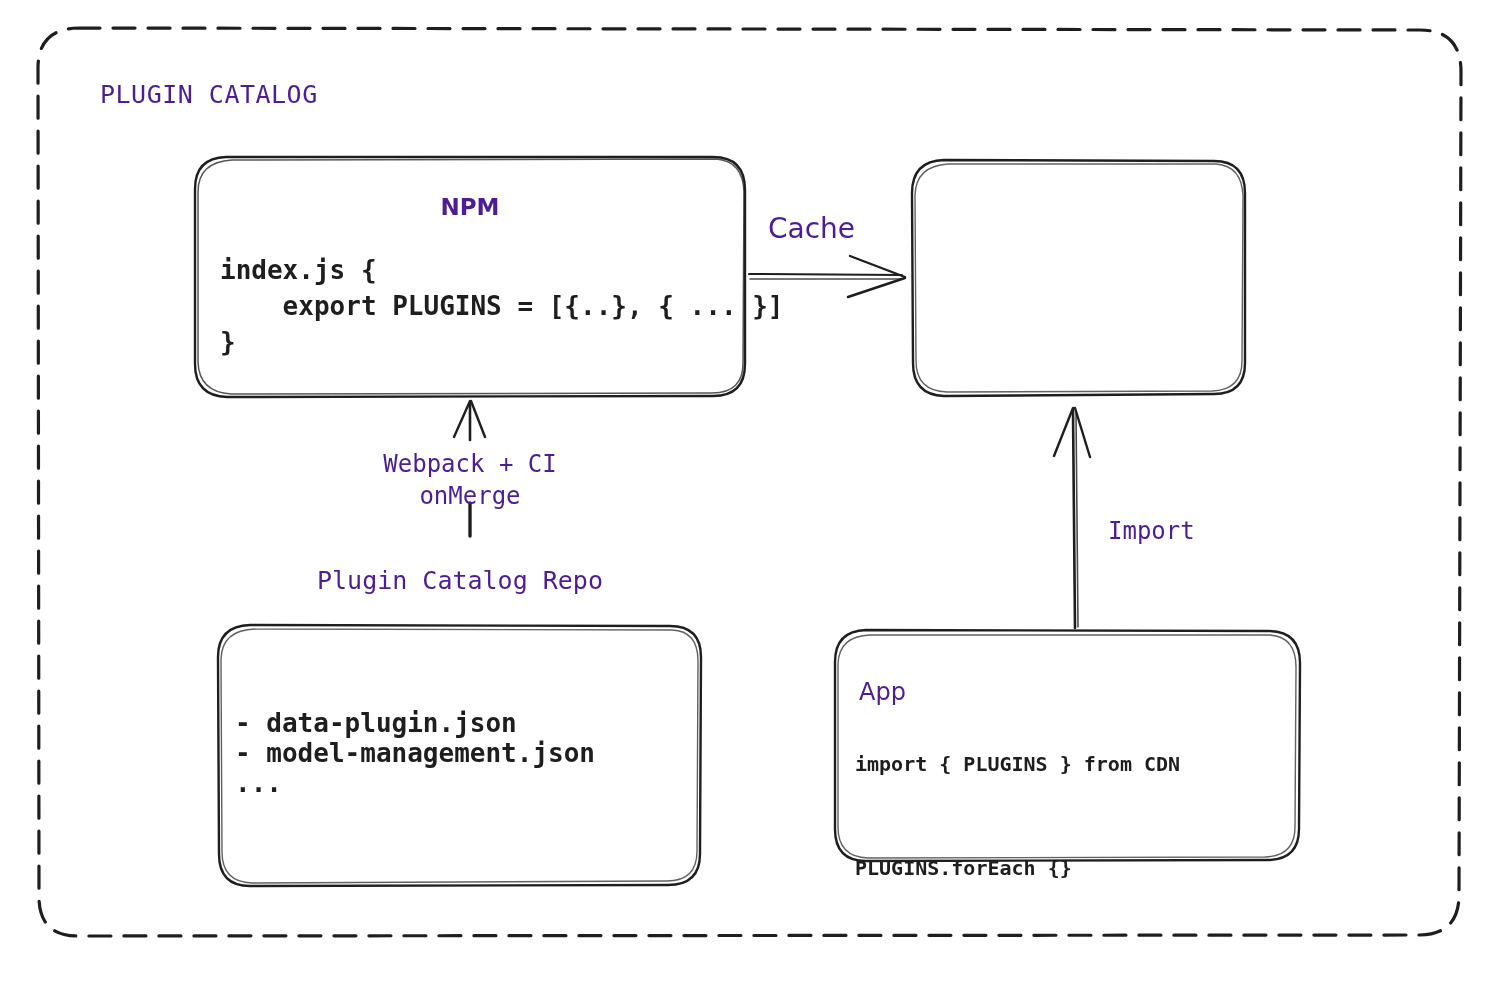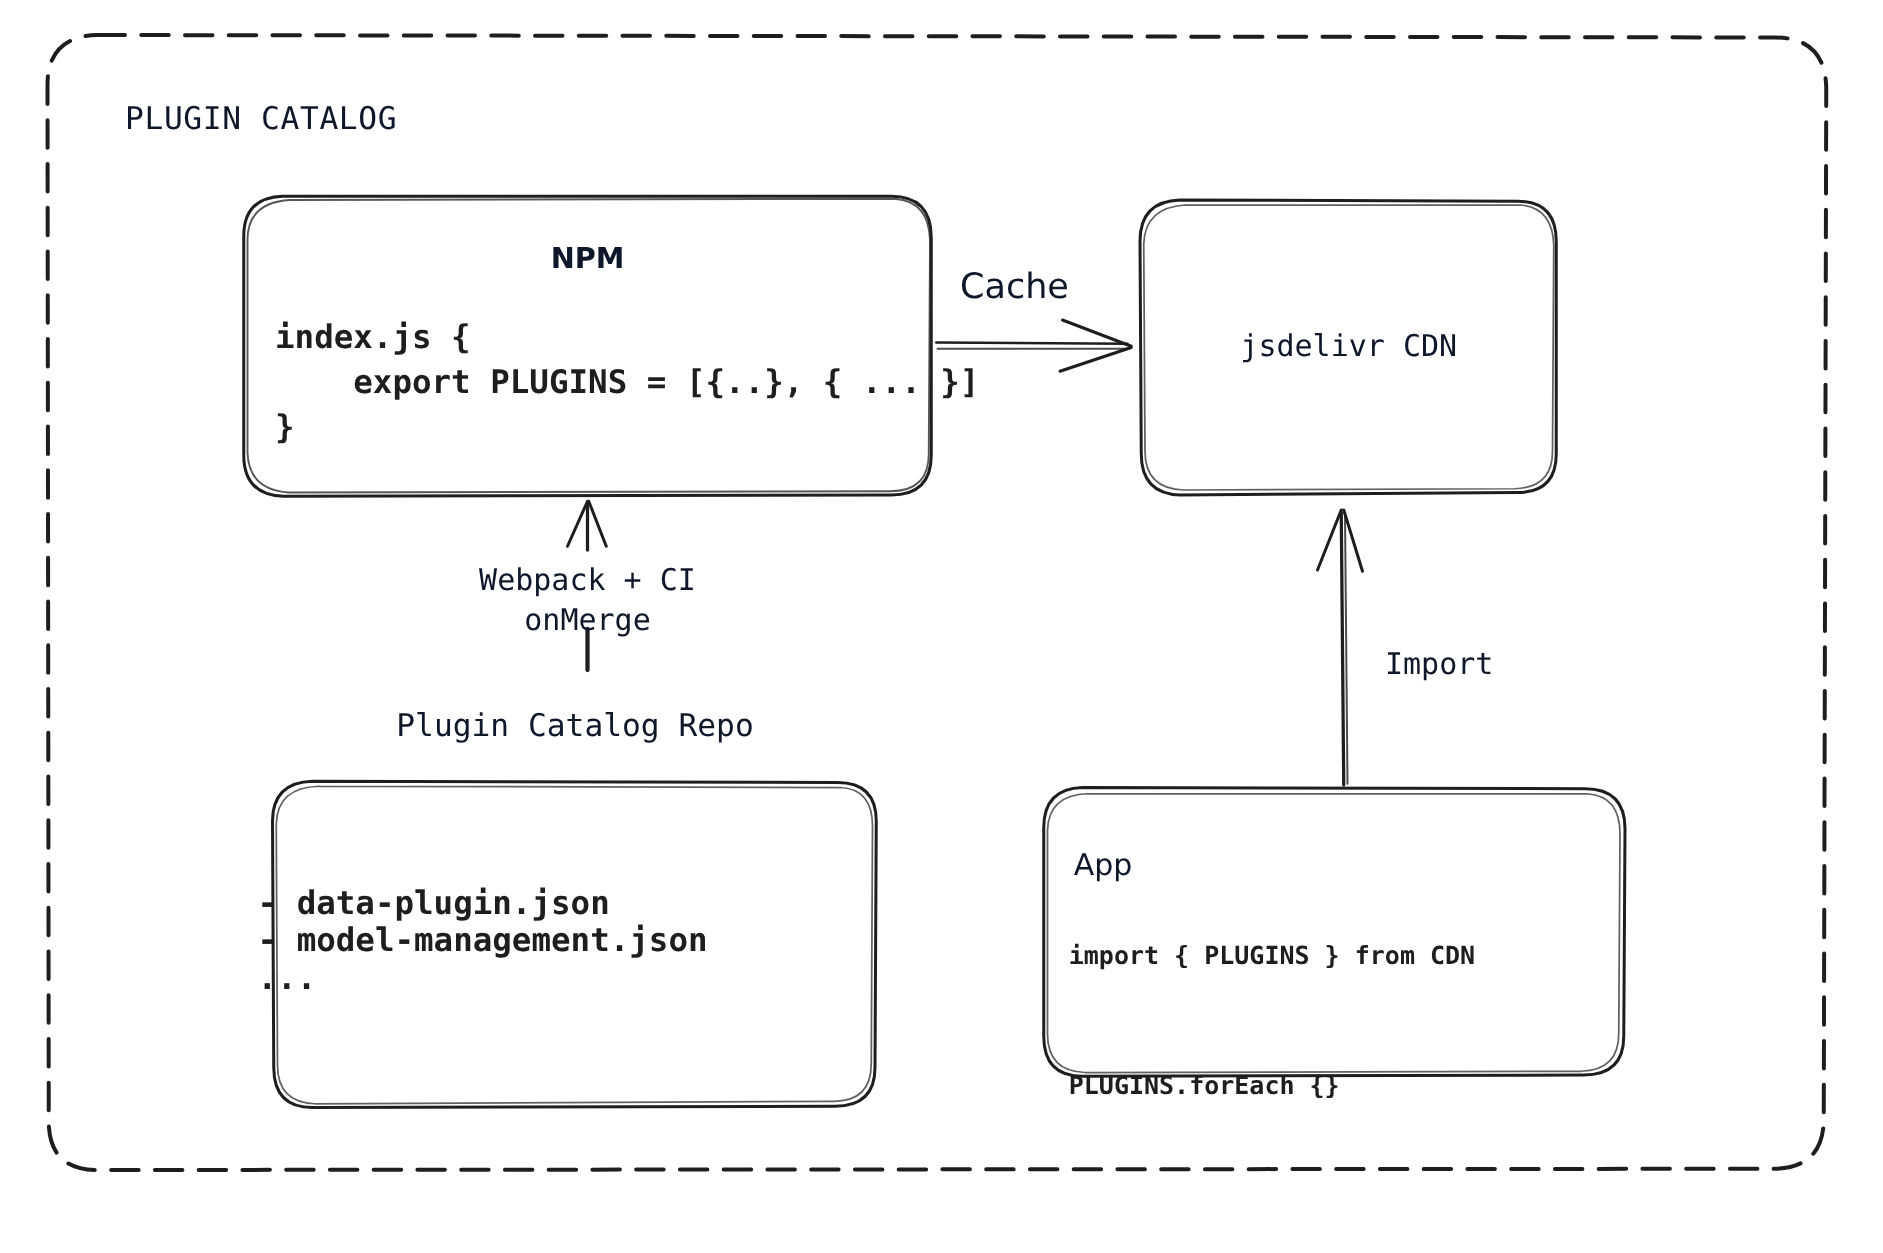--- a/index.html
+++ b/index.html
@@ -20,21 +20,21 @@
     position: absolute;
     left: 0;
     top: 0;
     width: 1506px;
     height: 1002px;
     pointer-events: none;
   }
   .lbl {
     position: absolute;
     white-space: pre;
-    color: #0f172a;
+    color: #4c1d95;
     line-height: 1.0;
   }
   .mono { font-family: "DejaVu Sans Mono", monospace; }
   .sans { font-family: "DejaVu Sans", sans-serif; }
 
   #group-title {
     left: 100px;
     top: 82px;
     font-size: 25px;
     letter-spacing: 0.5px;
@@ -72,21 +72,21 @@
     font-size: 24px;
     line-height: 32px;
   }
   #repo-title {
     left: 218px;
     top: 568px;
     width: 484px;
     text-align: center;
     font-size: 25px;
   }
-  #repo-code { left: 206px; top: 708px; font-size: 26px; line-height: 30px; }
+  #repo-code { left: 235px; top: 708px; font-size: 26px; line-height: 30px; }
   #app-title { left: 859px; top: 680px; font-size: 24px; }
   #app-code { left: 855px; top: 738px; font-size: 20px; line-height: 52px; }
 </style>
 </head>
 <body>
 
 <div id="canvas">
 
   <svg class="layer" viewBox="0 0 1506 1002" xmlns="http://www.w3.org/2000/svg">
     <g fill="none" stroke="#1e1e1e" stroke-linecap="round" stroke-linejoin="round">
@@ -148,21 +148,20 @@
     </g>
   </svg>
 
   <div class="lbl mono" id="group-title">PLUGIN CATALOG</div>
 
   <div class="lbl sans" id="npm-title">NPM</div>
   <div class="code-block mono" id="npm-code">index.js {
     export PLUGINS = [{..}, { ... }]
 }</div>
 
-  <div class="lbl mono" id="cdn-title">jsdelivr CDN</div>
 
   <div class="lbl sans" id="cache-label">Cache</div>
   <div class="lbl mono" id="import-label">Import</div>
   <div class="lbl mono" id="repo-title">Plugin Catalog Repo</div>
 
   <div class="lbl mono" id="webpack-label">Webpack + CI
 onMerge</div>
   <div class="code-block mono" id="repo-code">- data-plugin.json
 - model-management.json
 ...</div>

